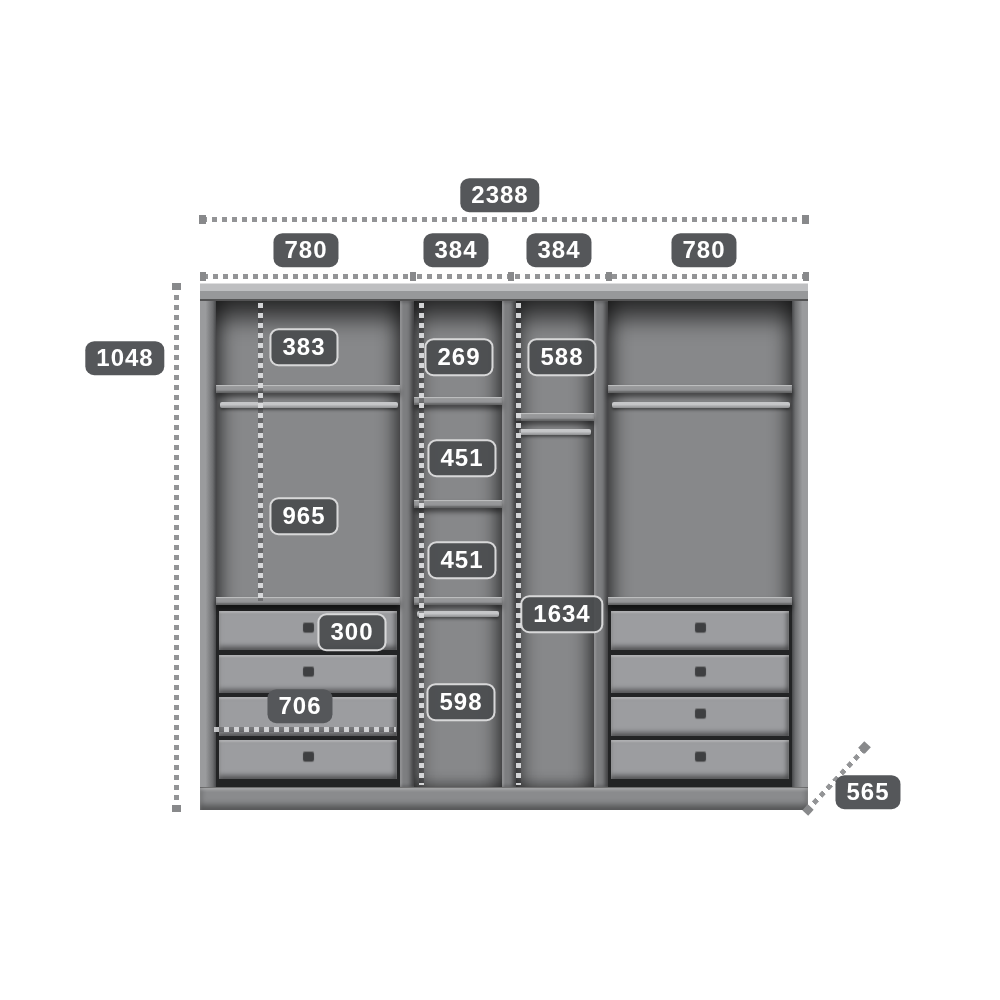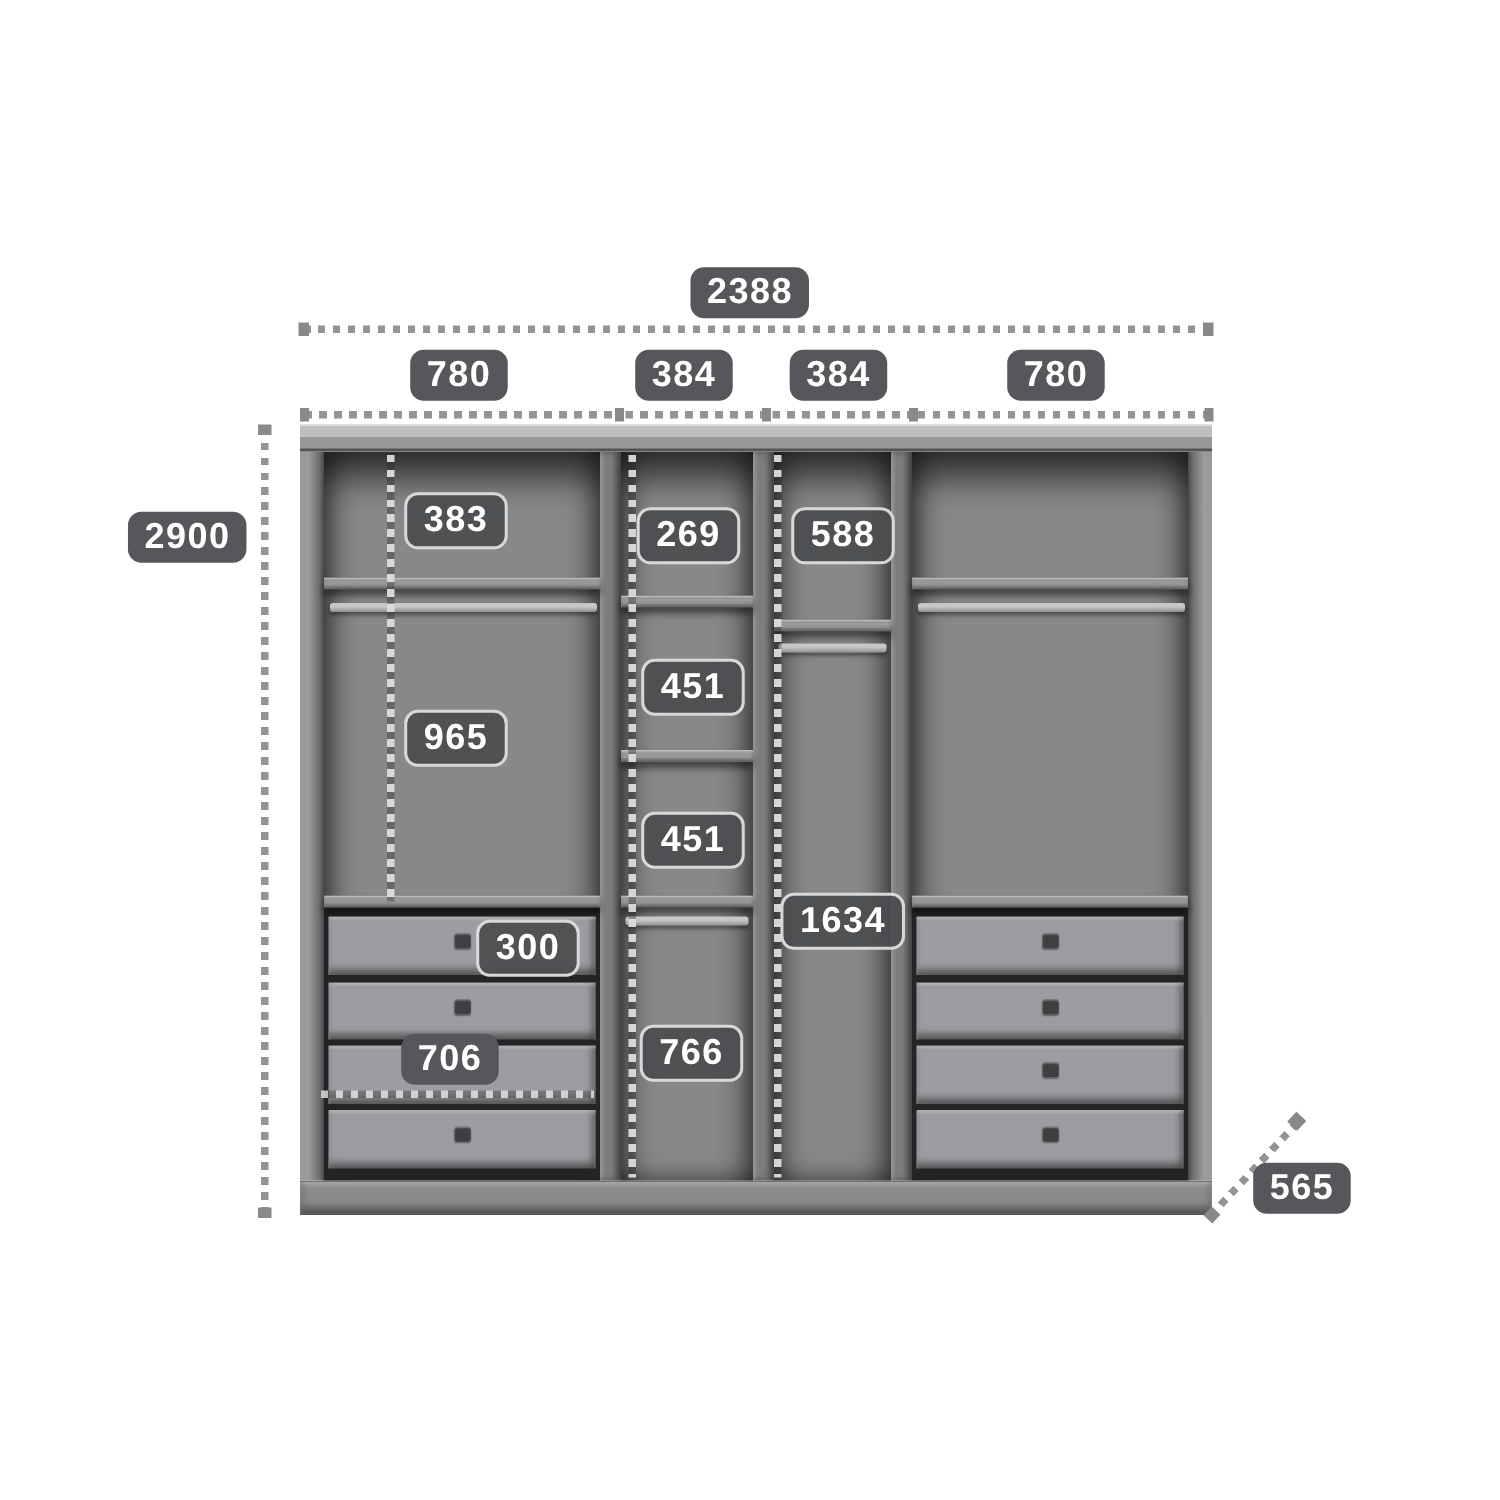--- a/index.html
+++ b/index.html
@@ -67,21 +67,21 @@
   <div class="dot-h" style="left:203px;top:274px;width:208px;"></div>
   <div class="dot-h" style="left:417px;top:274px;width:92px;"></div>
   <div class="dot-h" style="left:515px;top:274px;width:91px;"></div>
   <div class="dot-h" style="left:612px;top:274px;width:194px;"></div>
   <div class="dim-end" style="left:200px;top:272px;width:6px;height:9px;"></div>
   <div class="dim-end" style="left:410px;top:272px;width:6px;height:9px;"></div>
   <div class="dim-end" style="left:508px;top:272px;width:6px;height:9px;"></div>
   <div class="dim-end" style="left:606px;top:272px;width:6px;height:9px;"></div>
   <div class="dim-end" style="left:803px;top:272px;width:6px;height:9px;"></div>
 
-  <div class="dim-label" style="left:125px;top:358px;">2900</div>
+  <div class="dim-label" style="left:125px;top:358px;">1048</div>
   <div class="dot-v" style="left:174px;top:285px;height:525px;"></div>
   <div class="dim-end" style="left:172px;top:283px;width:9px;height:7px;"></div>
   <div class="dim-end" style="left:172px;top:805px;width:9px;height:7px;"></div>
 
   <div class="abs crown grain-h" style="left:200px;top:283px;width:608px;height:18px;"></div>
 
   <div class="abs section grain-v" style="left:216px;top:301px;width:184px;height:486px;"></div>
   <div class="abs section grain-v" style="left:414px;top:301px;width:88px;height:486px;"></div>
   <div class="abs section grain-v" style="left:516px;top:301px;width:78px;height:486px;"></div>
   <div class="abs section grain-v" style="left:608px;top:301px;width:184px;height:486px;"></div>
@@ -130,25 +130,25 @@
 
   <div class="dot-v light" style="left:258px;top:303px;height:298px;"></div>
   <div class="dot-v light" style="left:419px;top:303px;height:482px;"></div>
   <div class="dot-v light" style="left:516px;top:303px;height:482px;"></div>
   <div class="dot-h light" style="left:214px;top:727px;width:182px;"></div>
 
   <div class="dim-label outlined" style="left:304px;top:347px;">383</div>
   <div class="dim-label outlined" style="left:459px;top:357px;">269</div>
   <div class="dim-label outlined" style="left:562px;top:357px;">588</div>
   <div class="dim-label outlined" style="left:462px;top:458px;">451</div>
-  <div class="dim-label outlined" style="left:304px;top:492px;">965</div>
+  <div class="dim-label outlined" style="left:304px;top:516px;">965</div>
   <div class="dim-label outlined" style="left:462px;top:560px;">451</div>
   <div class="dim-label outlined" style="left:562px;top:614px;">1634</div>
   <div class="dim-label outlined" style="left:352px;top:632px;">300</div>
   <div class="dim-label" style="left:300px;top:706px;">706</div>
-  <div class="dim-label outlined" style="left:461px;top:702px;">766</div>
+  <div class="dim-label outlined" style="left:461px;top:702px;">598</div>
 
   <div class="dot-h" style="left:807px;top:808px;width:88px;transform:rotate(-47deg);transform-origin:0 50%;"></div>
   <div class="dim-end" style="left:804px;top:806px;width:8px;height:8px;transform:rotate(-47deg);"></div>
   <div class="dim-end" style="left:860px;top:743px;width:9px;height:9px;transform:rotate(-47deg);"></div>
   <div class="dim-label" style="left:868px;top:792px;">565</div>
 
 </div>
 
 </body></html>

